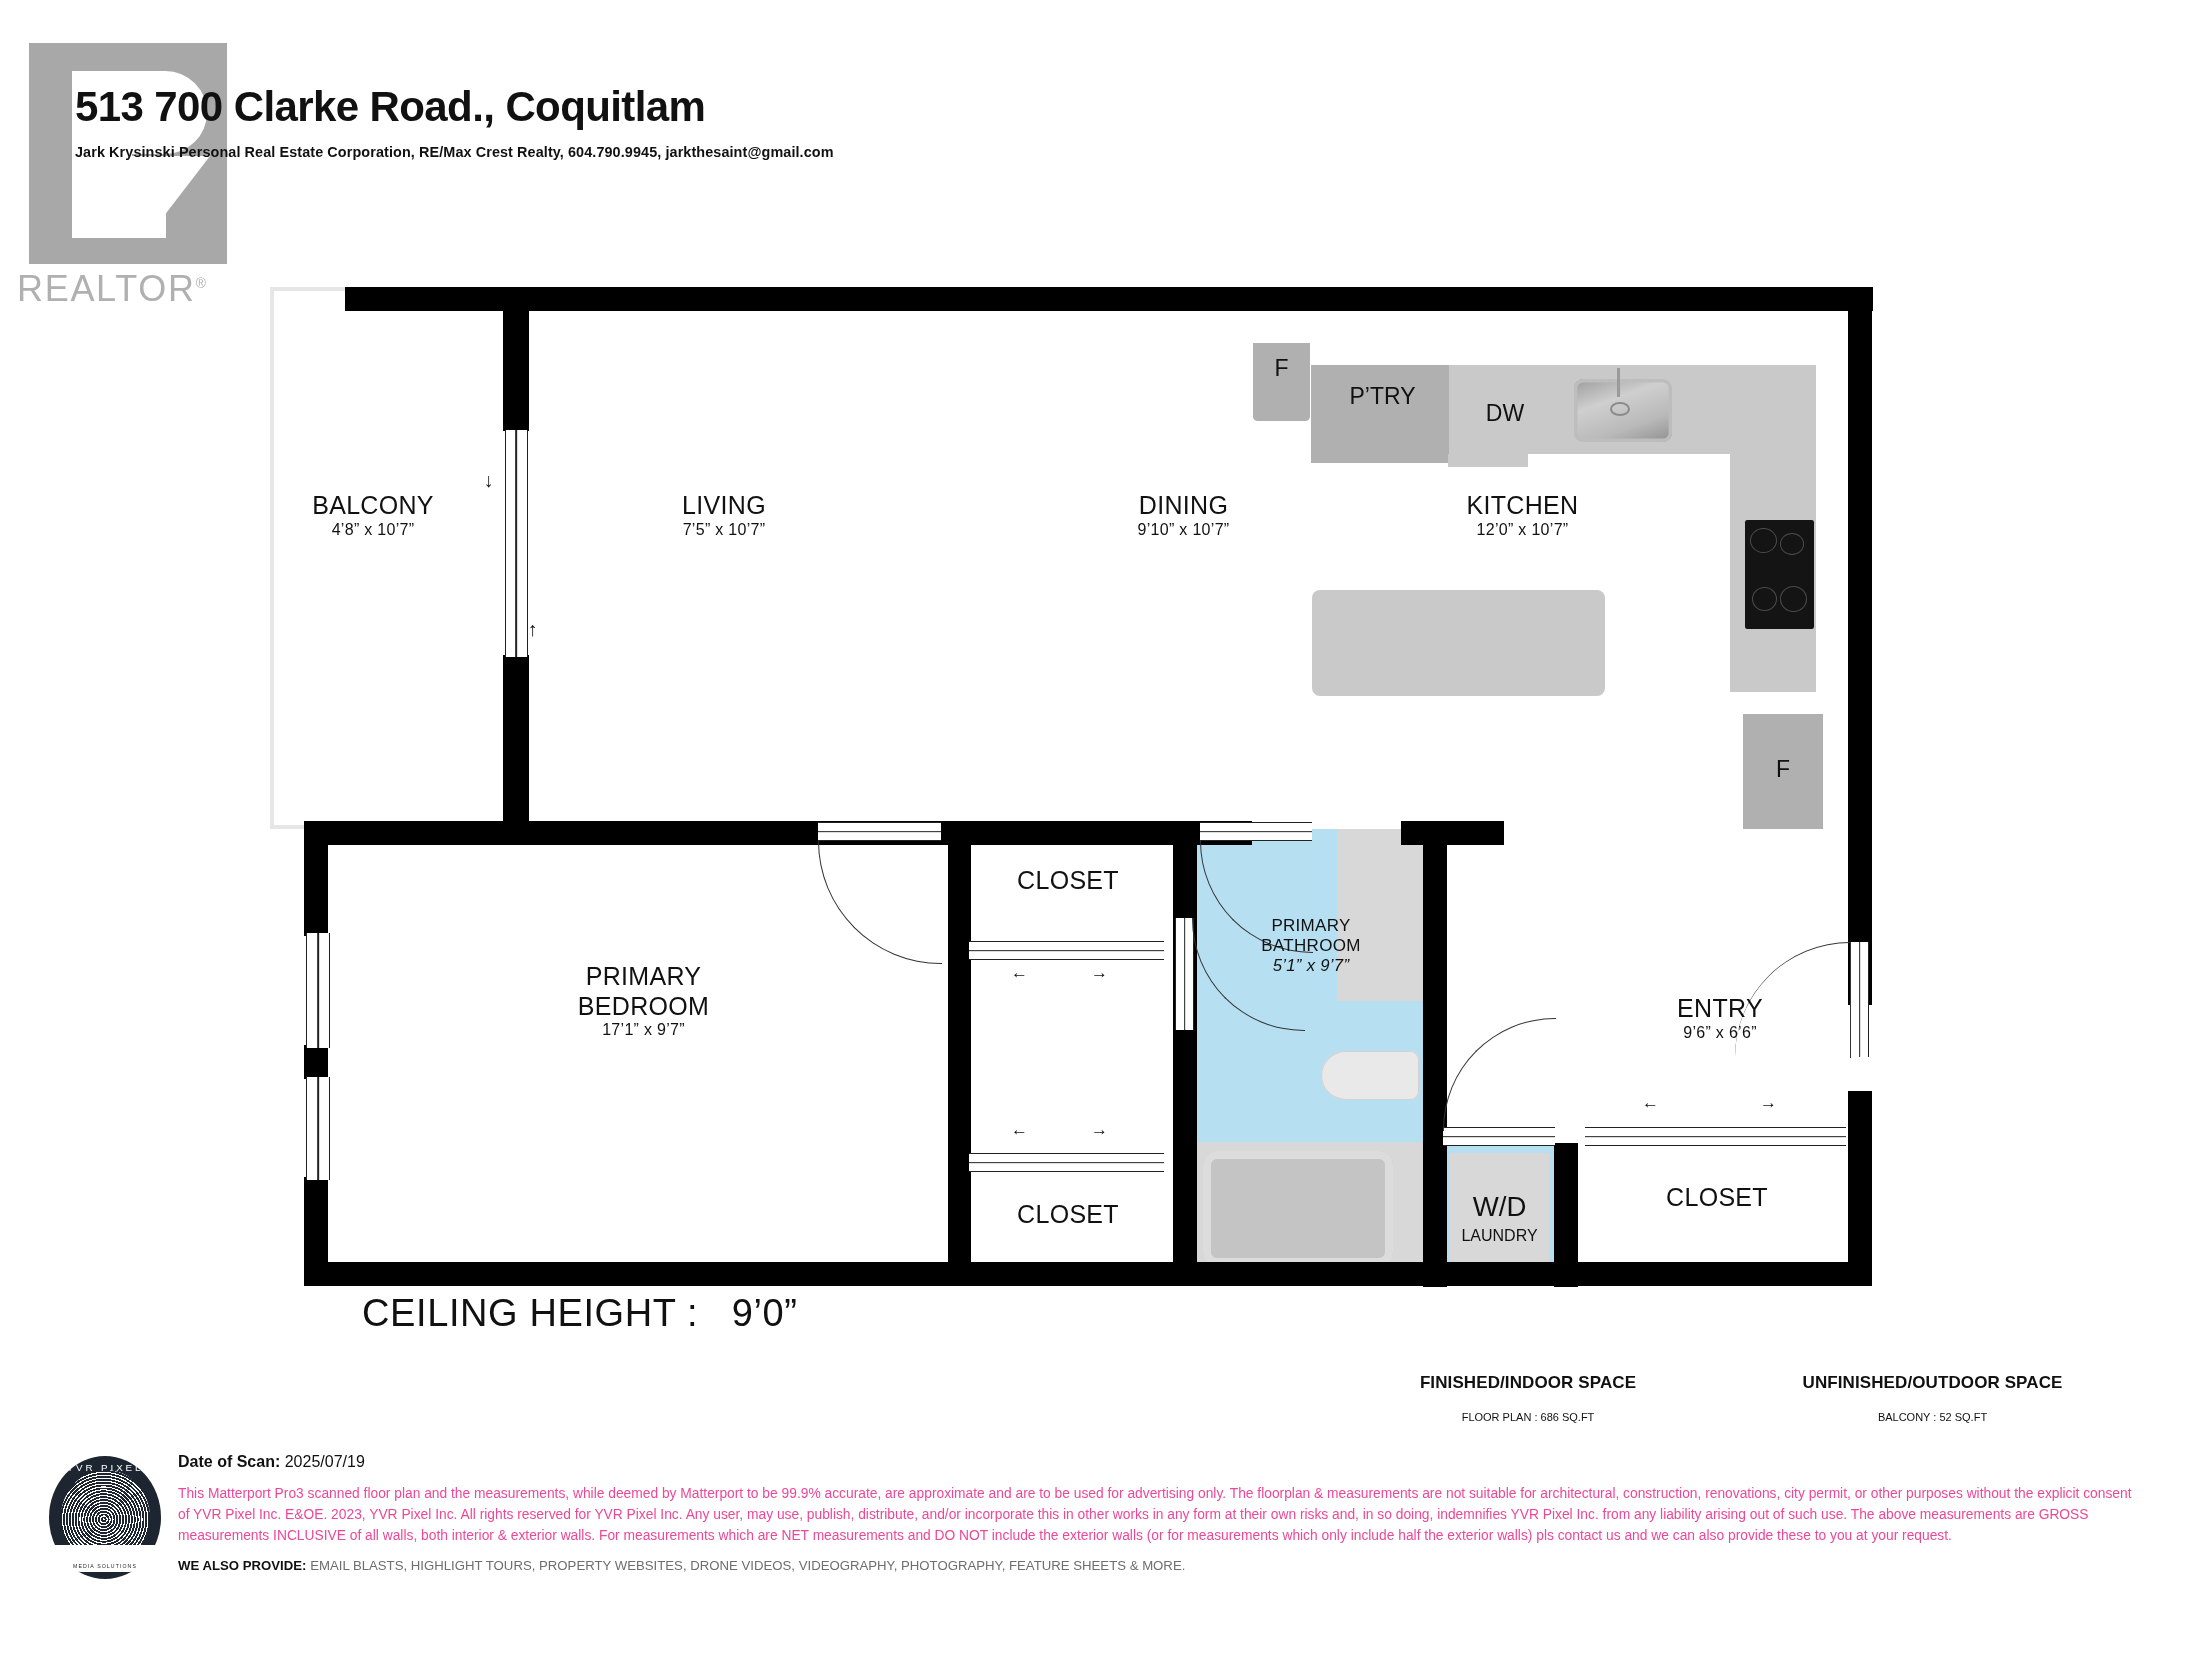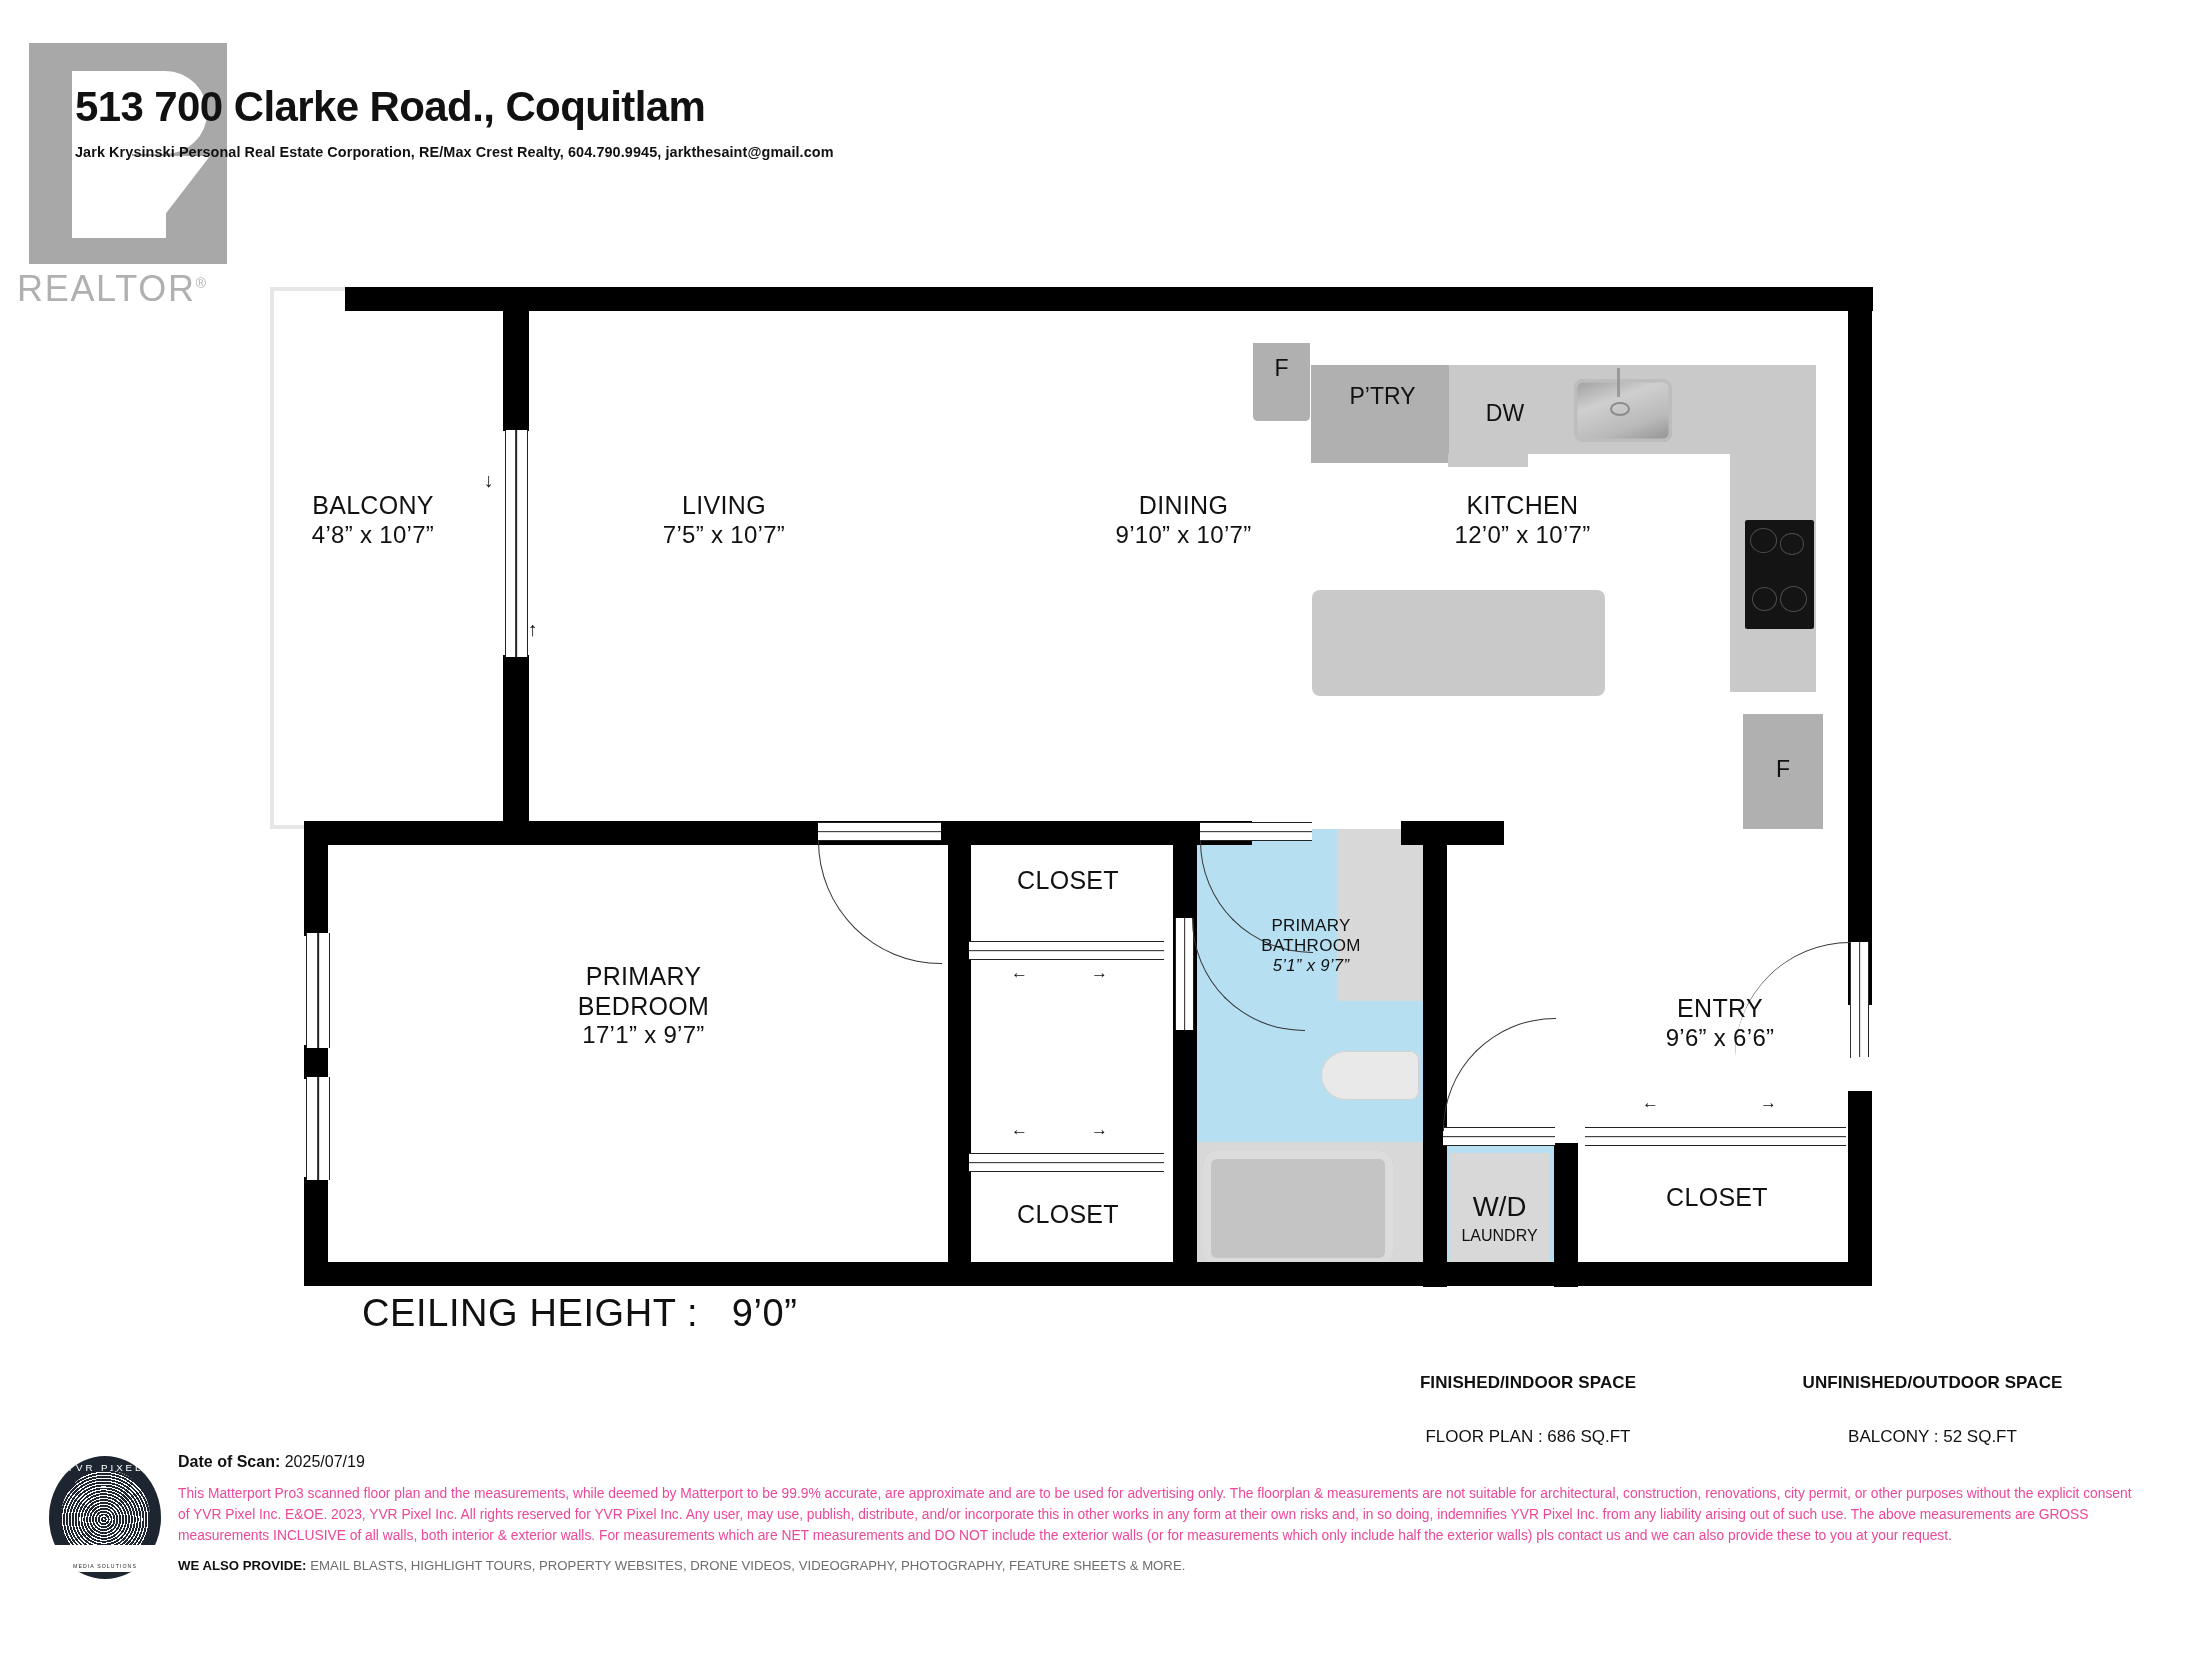--- a/index.html
+++ b/index.html
@@ -29,21 +29,21 @@
   .room-fill{position:absolute;background:#ffffff;}
   .blue-fill{position:absolute;background:#b6dff2;}
   .gray-fill{position:absolute;background:#d8d8d8;}
   .mgray-fill{position:absolute;background:#b0b0b0;}
   .dgray-fill{position:absolute;background:#c9c9c9;}
   .balcony-rail{position:absolute;border:4px solid #e6e6e6;background:transparent;}
 
   
   .lbl{position:absolute;text-align:center;line-height:1.18;white-space:nowrap;}
   .lbl .nm{font-size:25px;letter-spacing:0.3px;}
-  .lbl .dm{font-size:24px;letter-spacing:0.3px;}
+  .lbl .dm{font-size:16px;letter-spacing:0.3px;}
   .lbl.small .nm{font-size:17px;}
   .lbl.small .dm{font-size:16.7px;font-style:italic;}
 
   
   .tag{position:absolute;display:flex;align-items:center;justify-content:center;
        font-size:23px;color:#111;}
   .tag.sm{font-size:19.5px;}
 
   
   .door-arc{position:absolute;border:1.7px solid #333;border-radius:50%;background:transparent;}
@@ -53,21 +53,21 @@
   .winv:before{content:"";position:absolute;top:0;bottom:0;left:50%;width:1.7px;background:#222;transform:translateX(-50%);}
   .arrowtxt{position:absolute;font-size:19.5px;color:#111;line-height:1;}
 
   
   #ceiling{position:absolute;left:362px;top:1292px;font-size:38px;letter-spacing:0.6px;white-space:nowrap;}
 
   
   #areas{position:absolute;left:1367px;top:1373px;width:775px;}
   .area-col{position:absolute;text-align:center;}
   .area-hdr{font-size:17px;font-weight:bold;letter-spacing:0.1px;white-space:nowrap;}
-  .area-val{font-size:17px;margin-top:34px;white-space:nowrap;}
+  .area-val{font-size:11px;margin-top:18px;white-space:nowrap;}
 
   
   #yvr-logo{position:absolute;left:49px;top:1456px;width:112px;height:123px;}
   #yvr-logo .oval{position:absolute;inset:0;border-radius:50%;background:#1c2530;}
   #yvr-logo .spiralwrap{position:absolute;left:11.5px;top:14.4px;width:89px;height:95px;border-radius:50%;
         background:repeating-radial-gradient(circle at 48% 52%, #ffffff 0px, #ffffff 1.1px, #1c2530 1.1px, #1c2530 2.9px);}
   #yvr-logo .capband{position:absolute;left:4.6px;bottom:6.9px;width:102px;height:27.6px;background:#fff;border-radius:0 0 52px 52px;}
   #yvr-logo .toptxt{position:absolute;left:0;top:5.7px;width:112px;text-align:center;font-size:9.8px;color:#fff;letter-spacing:2.9px;}
   #yvr-logo .bottxt{position:absolute;left:0;bottom:10.3px;width:112px;text-align:center;font-size:5.2px;color:#2a2a2a;letter-spacing:1.1px;}
 

